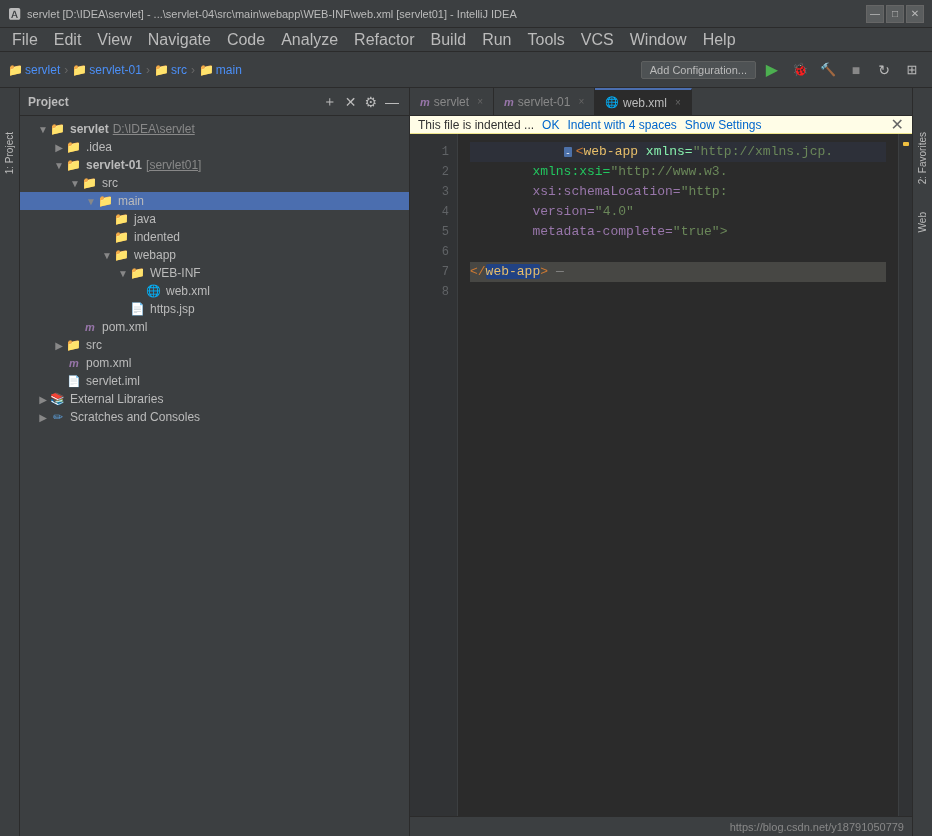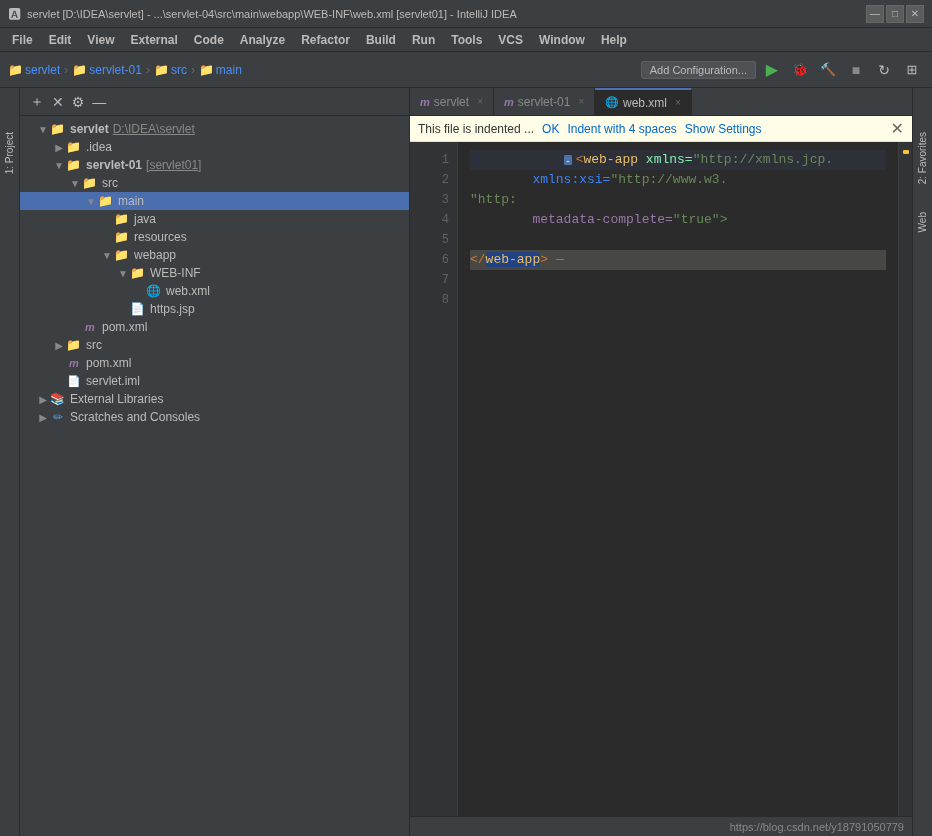--- a/index.html
+++ b/index.html
@@ -22,24 +22,23 @@
       background: #3c3f41;
       height: 24px;
       display: flex;
       align-items: center;
       padding: 0 4px;
       border-bottom: 1px solid #2b2b2b;
     }
     .menu-item {
       padding: 2px 8px;
       color: #bbbbbb;
-      font-size: 12px;
+      font-size: 16px;
       cursor: pointer;
       border-radius: 2px;
-      font-weight: bold;
     }
 
     
     #toolbar {
       background: #3c3f41;
       height: 36px;
       display: flex;
       align-items: center;
       padding: 0 8px;
       gap: 4px;
@@ -157,21 +156,21 @@
       border-right: 1px solid #2b2b2b;
       background: #3c3f41;
     }
     .tab.active { background: #2b2b2b; color: #bbbbbb; border-top: 2px solid #4b6eaf; }
     .tab-close { font-size: 10px; color: #666; margin-left: 4px; cursor: pointer; }
     .tab-icon { font-size: 11px; }
 
     
     #notification-bar {
       background: #fffde7;
-      height: 26px;
+      height: 18px;
       display: flex;
       align-items: center;
       padding: 0 8px;
       gap: 8px;
       border-bottom: 1px solid #f0e68c;
       font-size: 12px;
       color: #333;
     }
     .notif-link {
       color: #0066cc;
@@ -271,21 +270,21 @@
     <button style="width:18px;height:18px;background:#5a5d5e;border:1px solid #666;color:#bbb;font-size:10px;cursor:pointer;">—</button>
     <button style="width:18px;height:18px;background:#5a5d5e;border:1px solid #666;color:#bbb;font-size:10px;cursor:pointer;">□</button>
     <button style="width:18px;height:18px;background:#5a5d5e;border:1px solid #666;color:#bbb;font-size:10px;cursor:pointer;">✕</button>
   </div>
 </div>
 
 <div id="menubar">
   <span class="menu-item">File</span>
   <span class="menu-item">Edit</span>
   <span class="menu-item">View</span>
-  <span class="menu-item">External</span>
+  <span class="menu-item">Navigate</span>
   <span class="menu-item">Code</span>
   <span class="menu-item">Analyze</span>
   <span class="menu-item">Refactor</span>
   <span class="menu-item">Build</span>
   <span class="menu-item">Run</span>
   <span class="menu-item">Tools</span>
   <span class="menu-item">VCS</span>
   <span class="menu-item">Window</span>
   <span class="menu-item">Help</span>
 </div>
@@ -315,20 +314,21 @@
 </div>
 
 <div id="main">
 
   <div id="left-strip">
     <span class="strip-label" style="margin-top:40px;">1: Project</span>
   </div>
 
   <div id="project-panel">
     <div id="project-header">
+      <span class="project-title">Project</span>
       <button class="project-header-btn" title="Add">＋</button>
       <button class="project-header-btn" title="Collapse">✕</button>
       <button class="project-header-btn" title="Settings">⚙</button>
       <button class="project-header-btn" title="Hide">—</button>
     </div>
     <div id="file-tree">
 
       <div class="tree-item">
         <span class="tree-indent"></span>
         <span class="tree-arrow">▼</span>
@@ -385,21 +385,21 @@
       </div>
 
       <div class="tree-item">
         <span class="tree-indent"></span>
           <span class="tree-indent"></span>
           <span class="tree-indent"></span>
           <span class="tree-indent"></span>
           <span class="tree-indent"></span>
         <span class="tree-arrow"></span>
         <span class="tree-icon folder-icon">📁</span>
-        <span class="tree-label">resources</span>
+        <span class="tree-label">indented</span>
       </div>
 
       <div class="tree-item">
         <span class="tree-indent"></span>
           <span class="tree-indent"></span>
           <span class="tree-indent"></span>
           <span class="tree-indent"></span>
           <span class="tree-indent"></span>
         <span class="tree-arrow">▼</span>
         <span class="tree-icon folder-icon">📁</span>
@@ -535,24 +535,27 @@
         <div class="code-line cursor-line">
           <span style="margin-right:2px;">
             <svg width="8" height="16" viewBox="0 0 8 16" style="vertical-align:middle;margin-right:2px;">
                 <rect x="0" y="3" width="8" height="10" rx="1" fill="#5b8dd9" opacity="0.7"></rect>
                 <text x="4" y="12" text-anchor="middle" font-size="9" fill="#fff">-</text>
               </svg>
           </span>
           <span style="color:#cc7832;">&lt;</span><span style="color:#e8bf6a;">web-app</span><span style="color:#86efac;"> xmlns=</span><span style="color:#6a8759;">"http://xmlns.jcp.</span>
         </div>
         <div class="code-line">
-          <span style="color:#3b82f6;">        xmlns:xsi=</span><span style="color:#6a8759;">"http://www.w3.</span>
+          <span style="color:#22c55e;">        xmlns:xsi=</span><span style="color:#6a8759;">"http://www.w3.</span>
         </div>
         <div class="code-line">
-          <span style="color:#6a8759;">"http:</span>
+          <span style="color:#9876aa;">        xsi:schemaLocation=</span><span style="color:#6a8759;">"http:</span>
+        </div>
+        <div class="code-line">
+          <span style="color:#9876aa;">        version=</span><span style="color:#6a8759;">"4.0"</span>
         </div>
         <div class="code-line">
           <span style="color:#9876aa;">        metadata-complete=</span><span style="color:#6a8759;">"true"&gt;</span>
         </div>
         <div class="code-line">&nbsp;</div>
         <div class="code-line" style="background:#fffde722;">
           <span style="color:#cc7832;">&lt;/</span><span style="color:#e8bf6a;"><span class="selected-text">web-app</span></span><span style="color:#cc7832;">&gt;</span>
           <span style="margin-left:8px; color:#888;">—</span>
         </div>
       </div>

